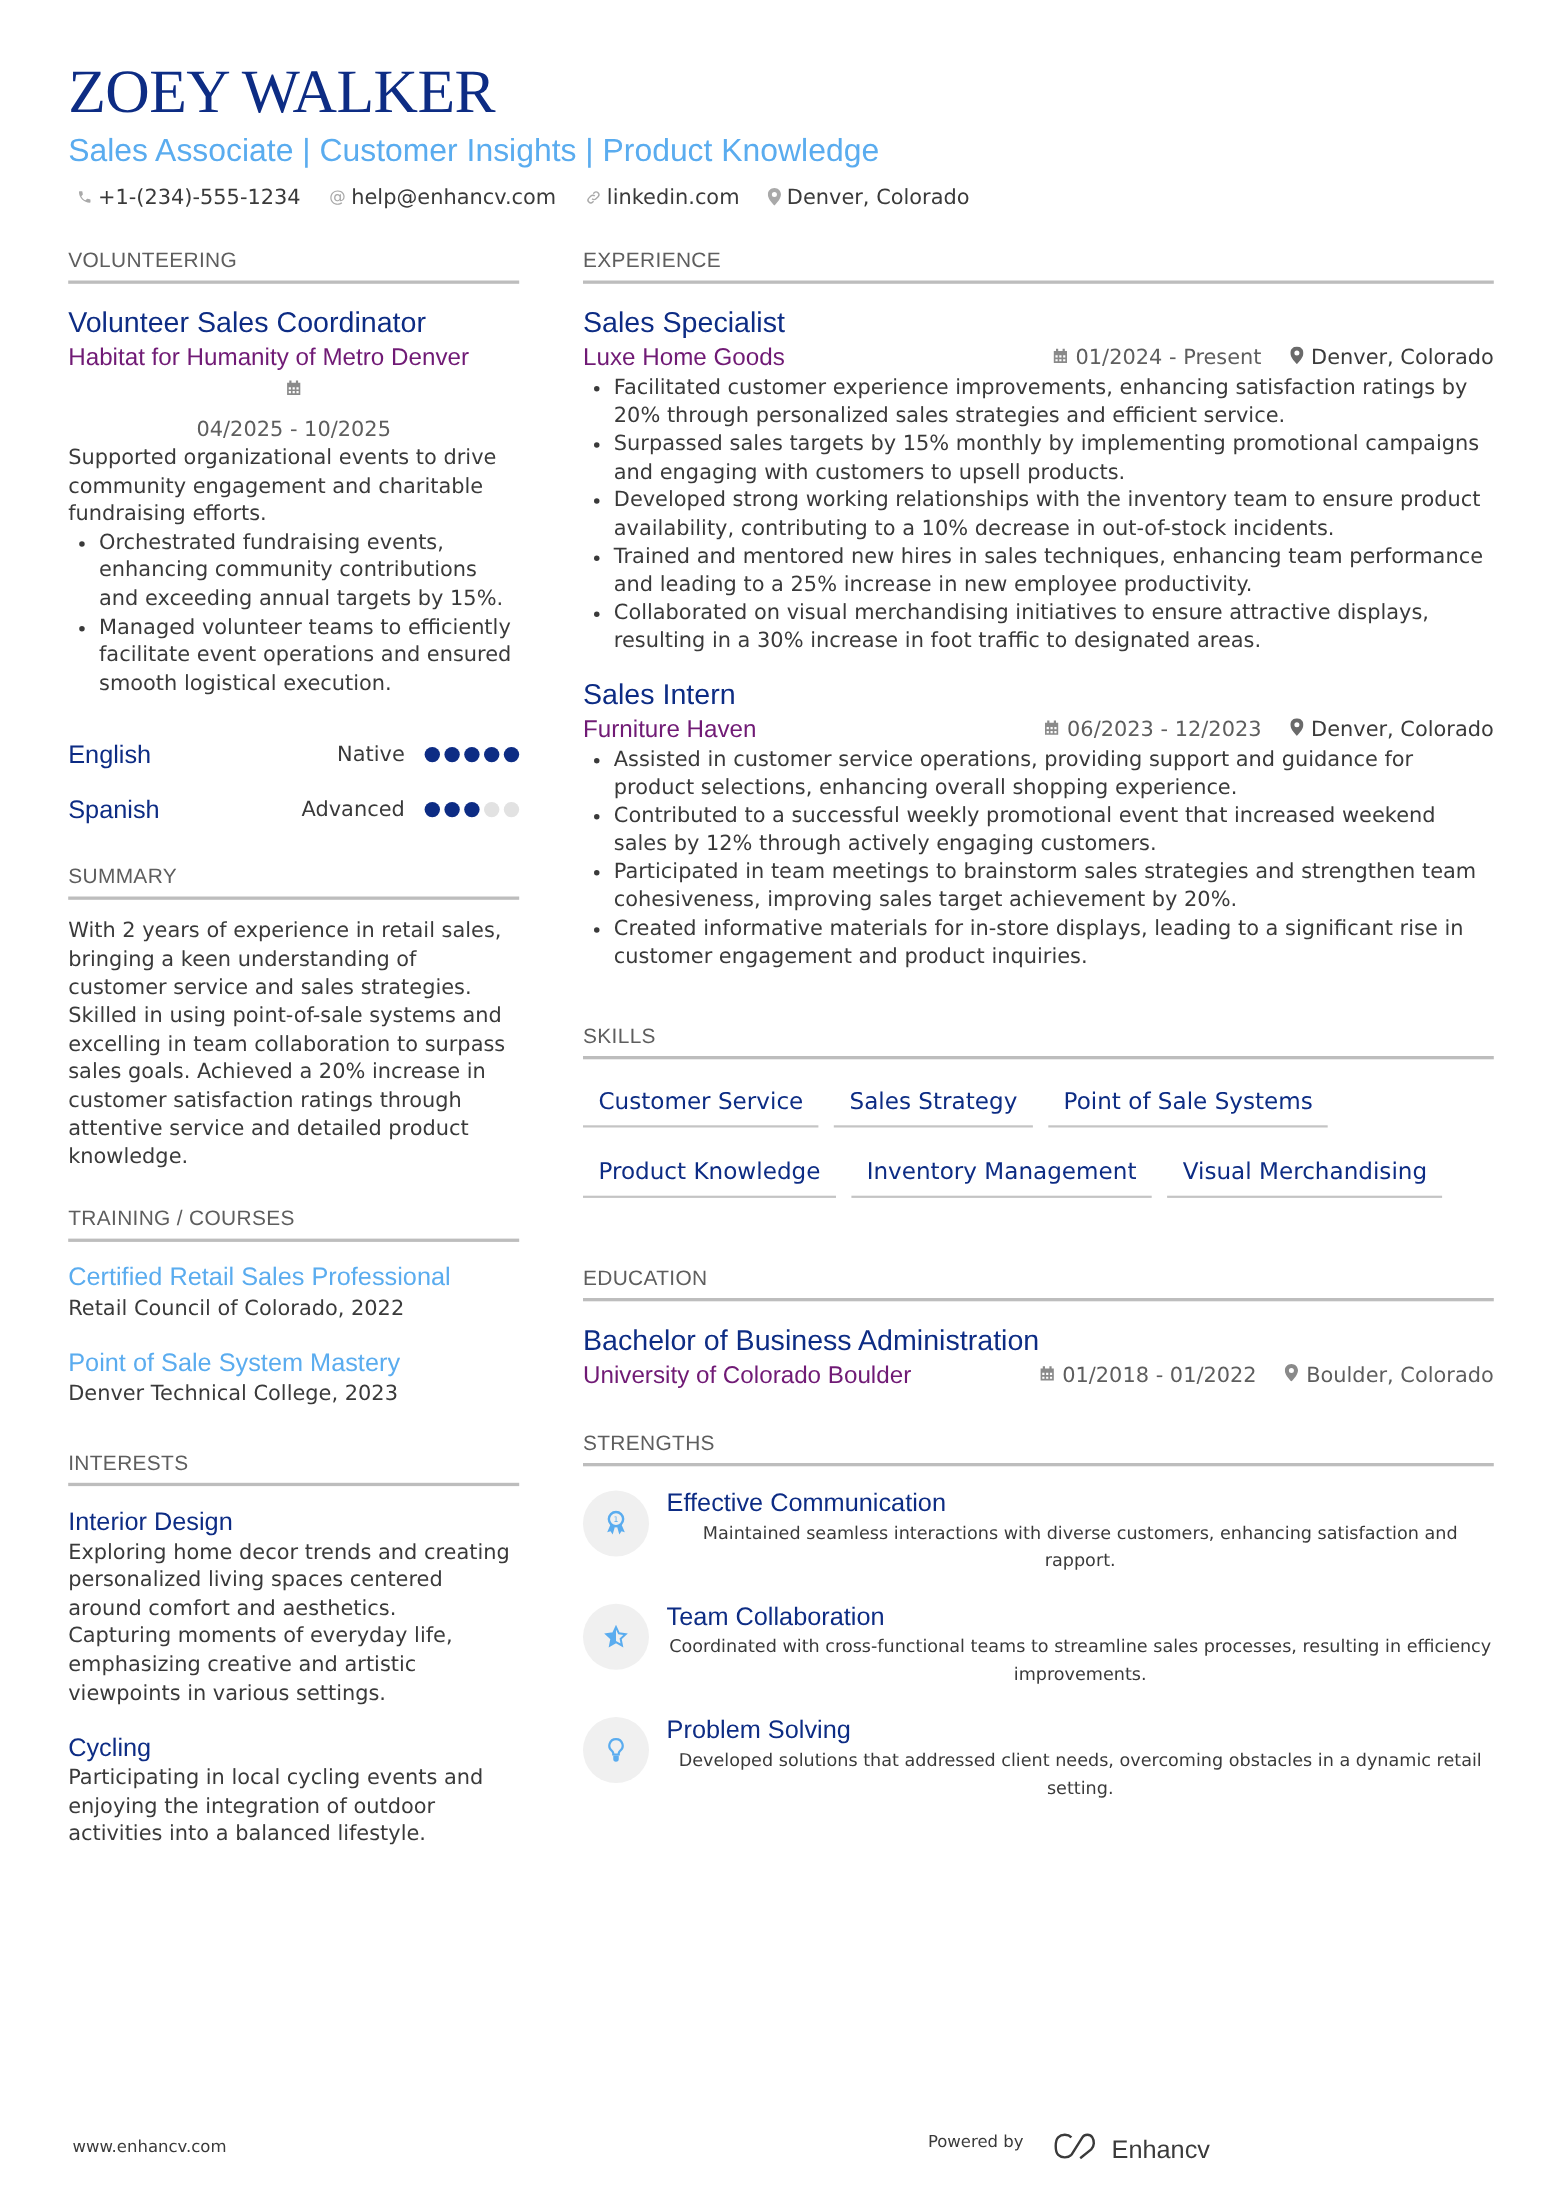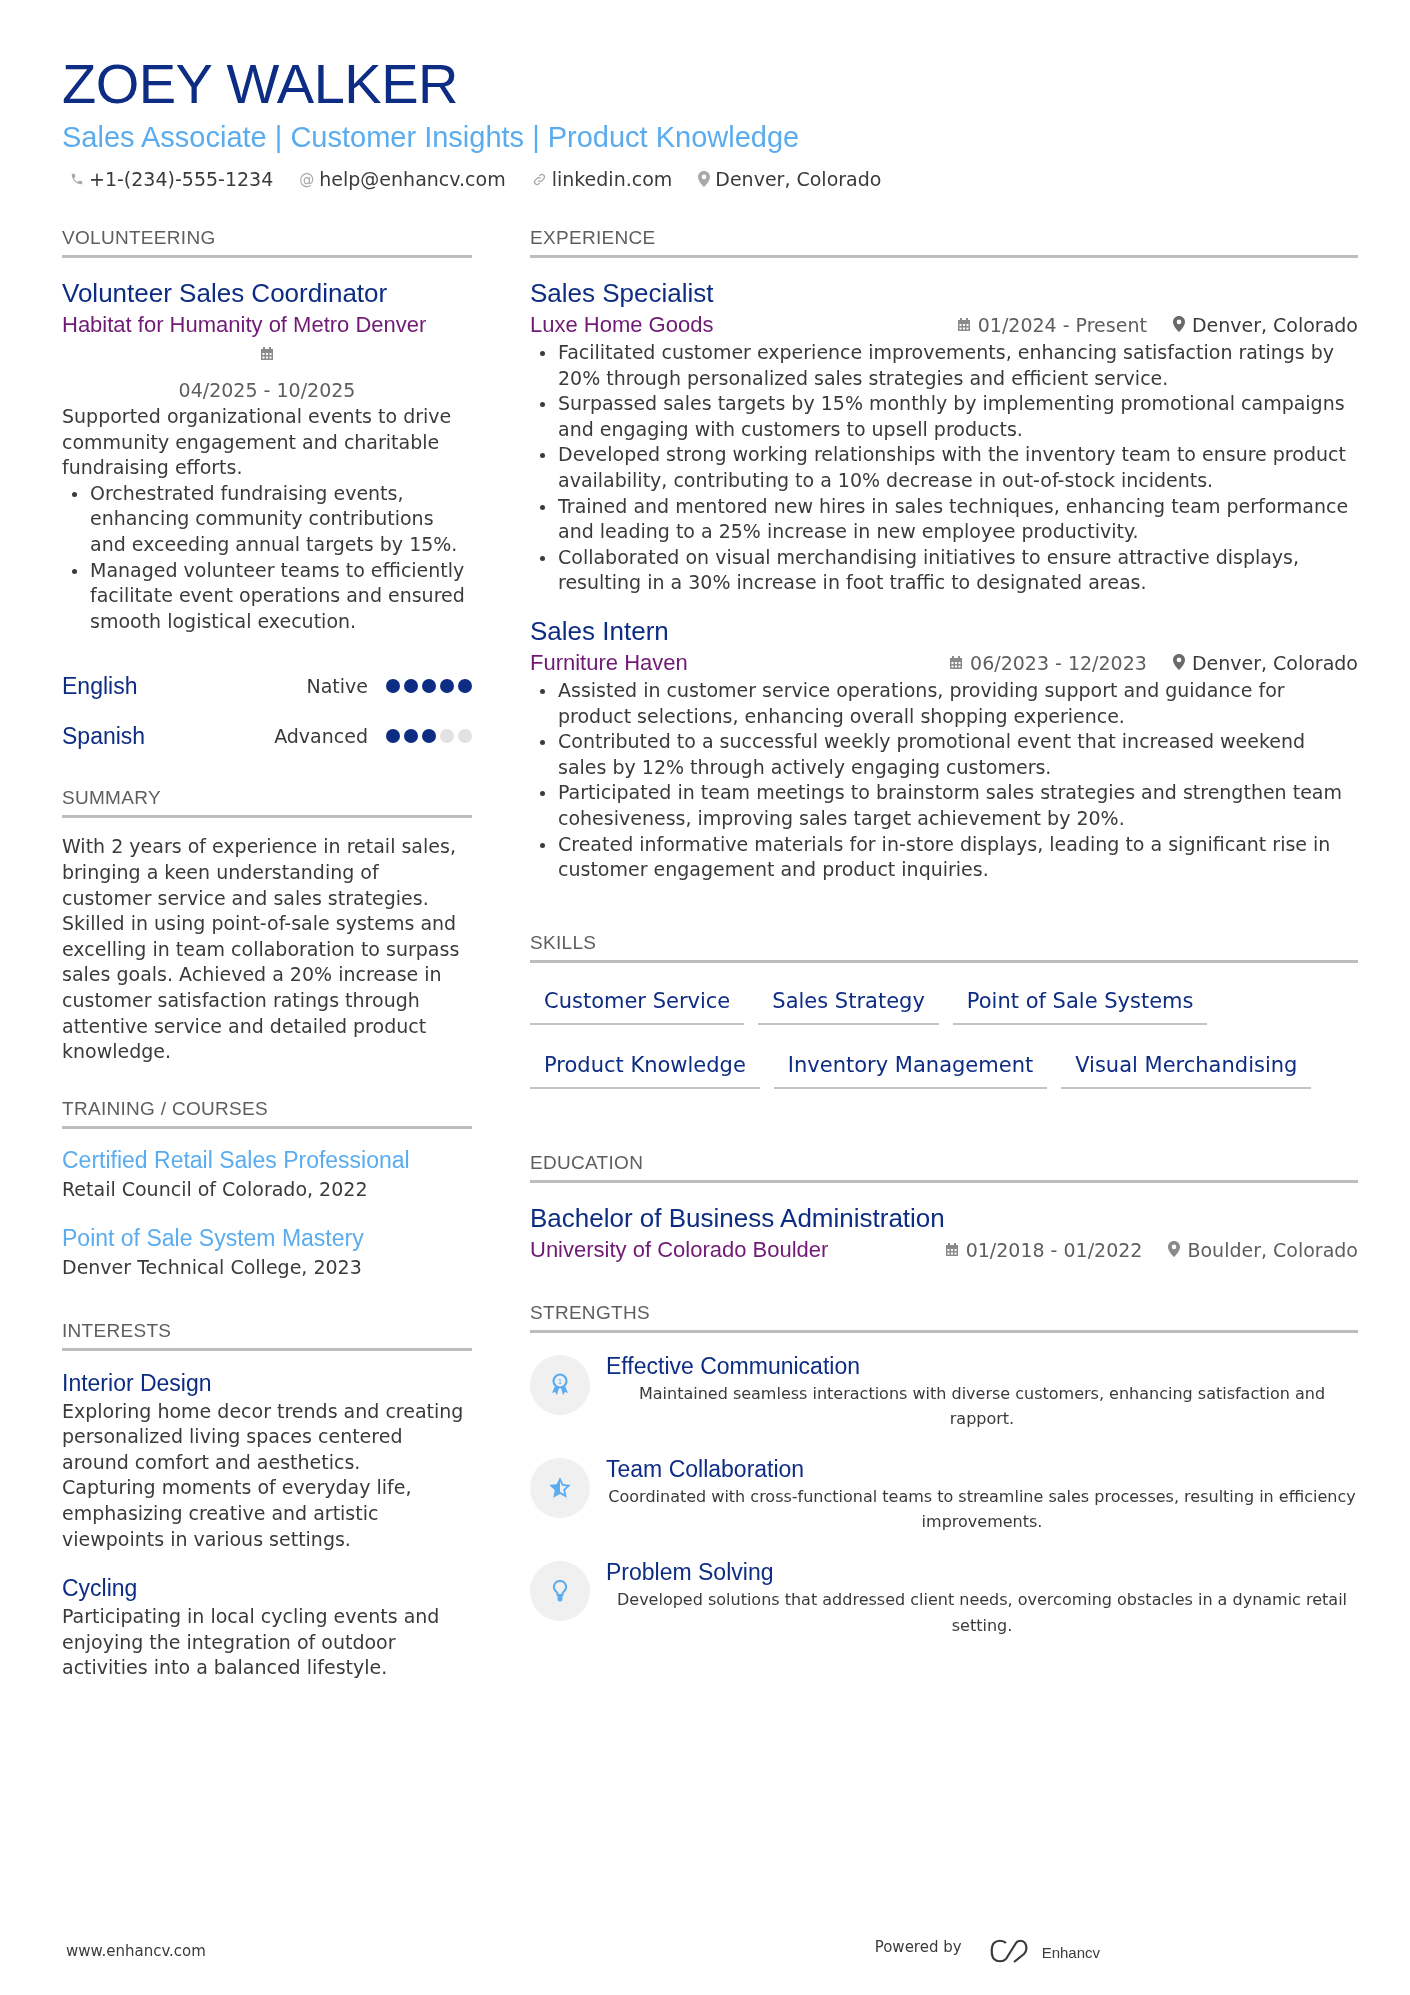--- a/index.html
+++ b/index.html
@@ -1,20 +1,20 @@
 <!DOCTYPE html>
 <html><head>
   <meta charset="utf-8">
   <style>
     * { box-sizing: border-box; margin: 0; padding: 0; }
     html, body { width: 1410px; height: 1995px; background: #ffffff; }
     body { position: relative; font-family: "DejaVu Sans", sans-serif; color: #3a3a3a; overflow: hidden; }
 
     .header { position: absolute; left: 62px; top: 52px; width: 1290px; }
-    .name { font-family: Liberation Sans, sans-serif; font-size: 56px; color: #0d2c84; line-height: 64px; letter-spacing: -0.5px; }
+    .name { font-family: Liberation Serif, serif; font-size: 56px; color: #0d2c84; line-height: 64px; letter-spacing: -0.5px; }
     .headline { font-family: "Liberation Sans", sans-serif; font-size: 29px; color: #5aacef; line-height: 38px; margin-top: 2px; }
     .contacts { display: flex; gap: 26px; margin-top: 10px; font-size: 19px; color: #3a3a3a; line-height: 26px; padding-left: 8px; }
     .contact { display: flex; align-items: center; gap: 5px; }
     .contact .ico { color: #a9a9a9; font-size: 15px; display: inline-flex; align-items: center; }
 
     .col-left { position: absolute; left: 62px; top: 226px; width: 410px; }
     .col-right { position: absolute; left: 530px; top: 226px; width: 828px; }
 
     .sec-title { font-family: "Liberation Sans", sans-serif; font-size: 19px; color: #5e5e5e; letter-spacing: 0.3px; line-height: 24px; padding-bottom: 5px; border-bottom: 3px solid #bdbdbd; text-transform: uppercase; }
     .section { margin-bottom: 38px; }
@@ -50,21 +50,21 @@
     .edu-meta { font-size: 19px; }
     .strength { display: flex; gap: 16px; margin-top: 18px; }
     .s-icon { width: 60px; height: 60px; border-radius: 50%; background: #f0f0f0; flex: 0 0 60px; display: flex; align-items: center; justify-content: center; margin-top: 4px; }
     .s-title { font-family: "Liberation Sans", sans-serif; font-size: 23px; color: #0d2c84; line-height: 30px; }
     .s-desc { font-size: 16px; color: #3a3a3a; line-height: 25.6px; text-align: center; }
 
     .footer { position: absolute; left: 0; top: 1938px; width: 1168px; height: 30px; }
     .footer-left { position: absolute; left: 66px; top: 4px; font-size: 15px; color: #3a3a3a; }
     .footer-right { position: absolute; right: 68px; top: 0; display: flex; gap: 26px; }
     .powered { font-size: 15px; color: #3a3a3a; }
-    .brand { display: flex; align-items: center; gap: 8px; font-size: 15px; color: #3a3a3a; font-family: "Liberation Sans", sans-serif; }
+    .brand { display: flex; align-items: center; gap: 8px; font-size: 23px; color: #3a3a3a; font-family: "Liberation Sans", sans-serif; }
   </style>
 </head>
 <body>
 
 <div class="header">
   <div class="name">ZOEY WALKER</div>
   <div class="headline">Sales Associate | Customer Insights | Product Knowledge</div>
   <div class="contacts">
     <div class="contact">
       <span class="ico">

